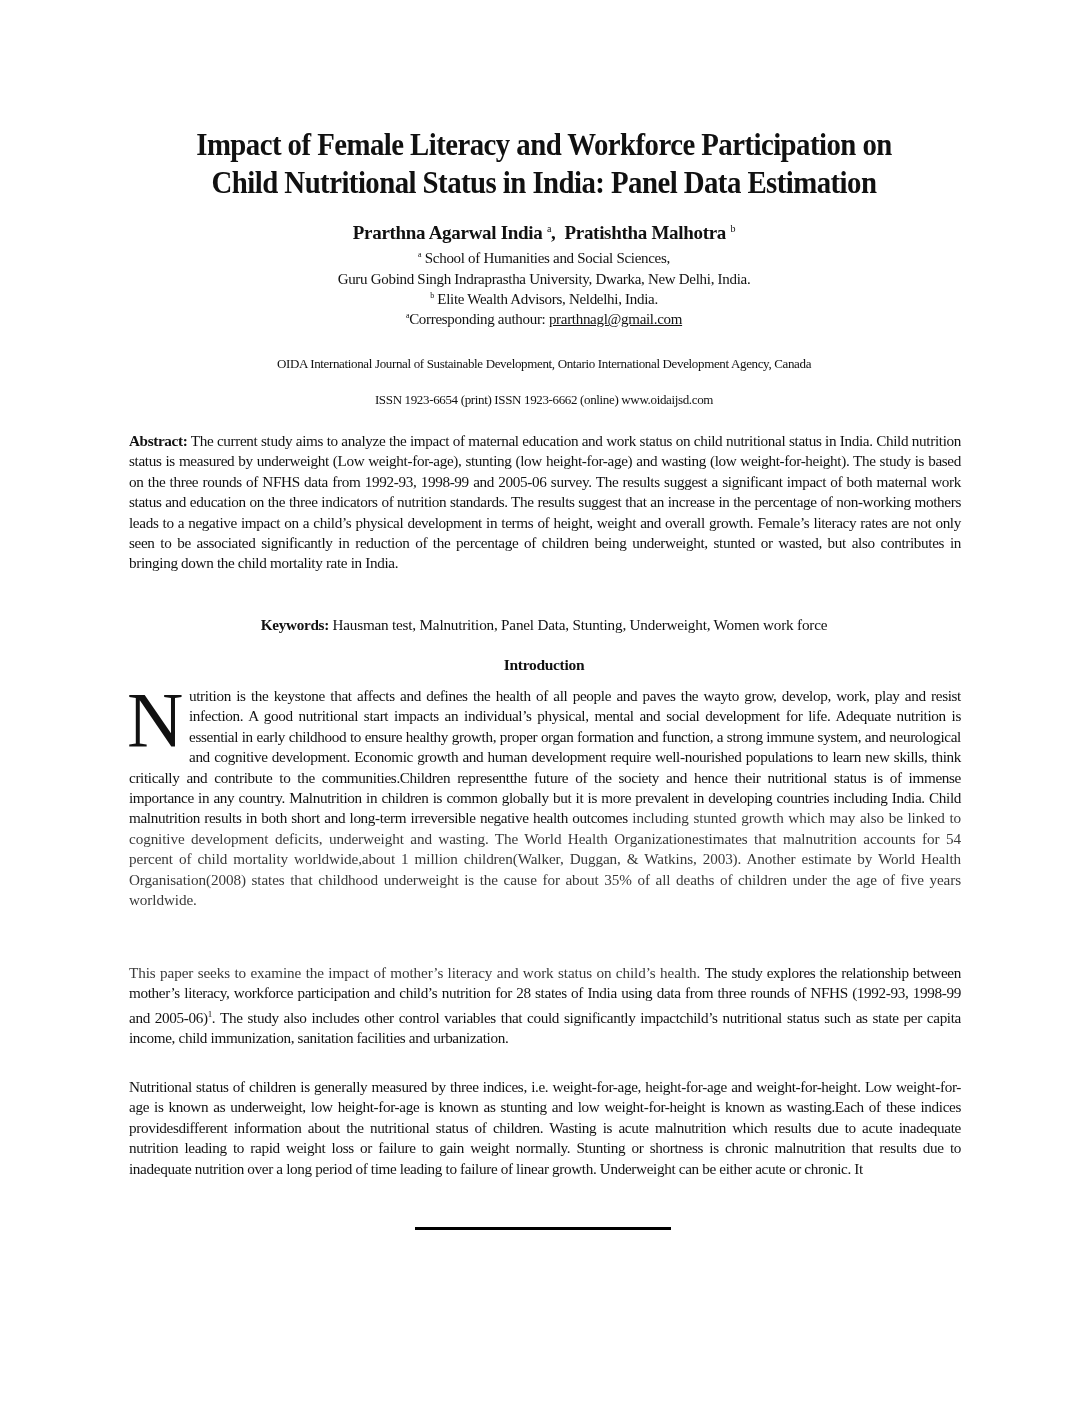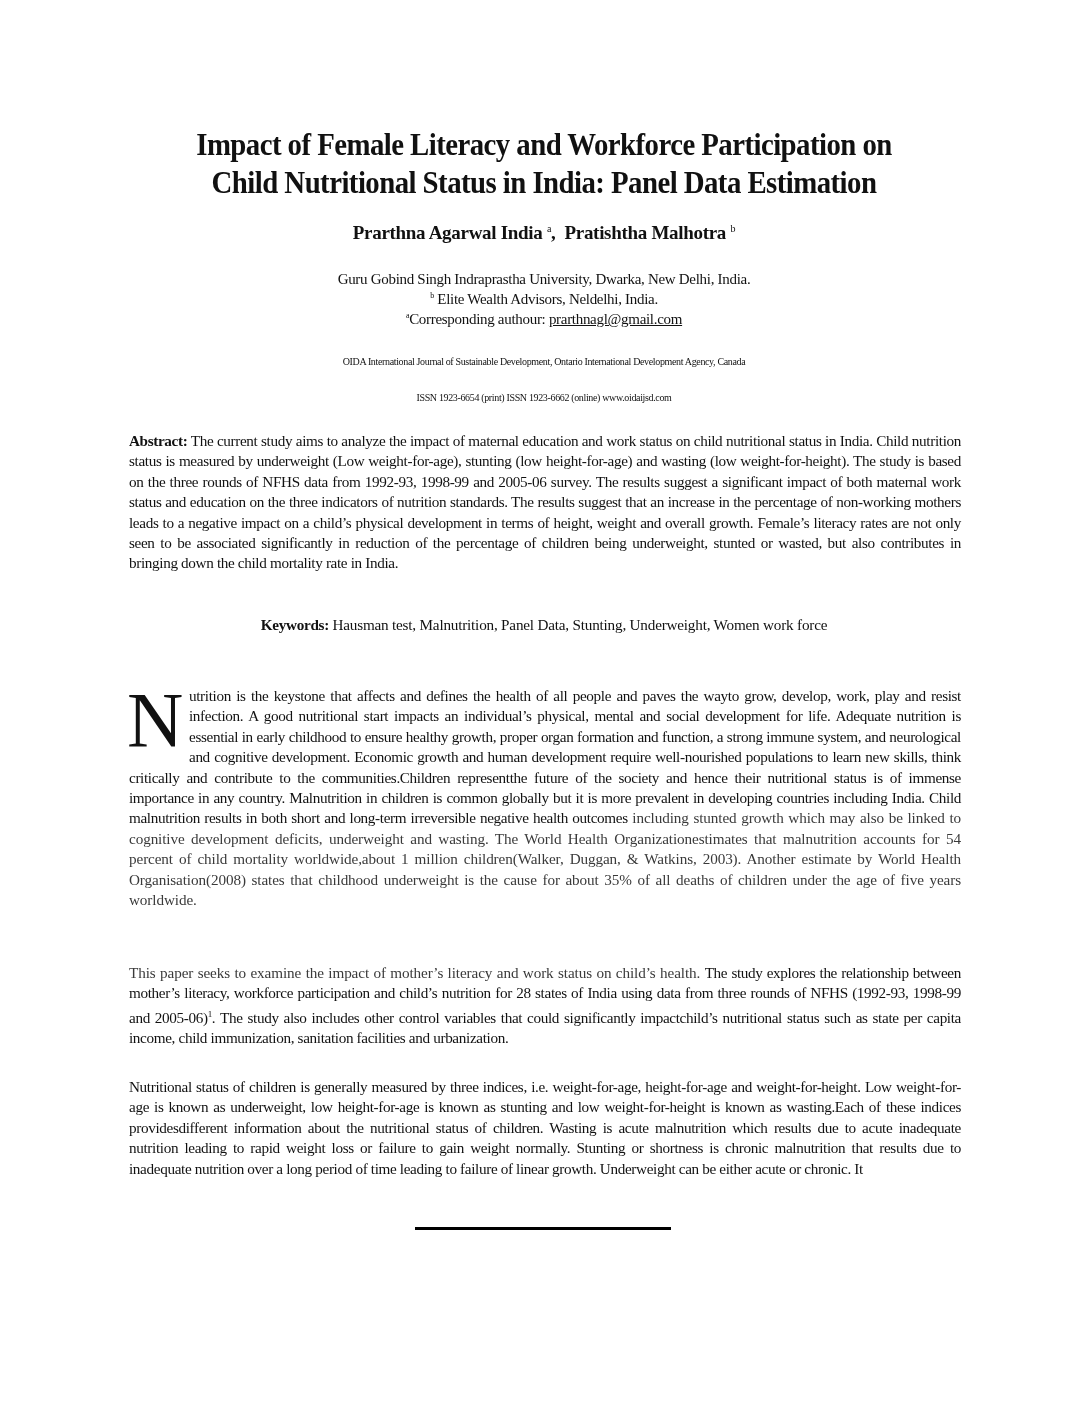--- a/index.html
+++ b/index.html
@@ -7,21 +7,21 @@
          font-family: "Liberation Serif", "DejaVu Serif", serif; color: #111; }
   .page { position: absolute; left: 0; top: 0; width: 1088px; height: 1408px; }
   .title { position: absolute; left: 100px; width: 888px; top: 126px; text-align: center;
            font-weight: bold; font-size: 31px; line-height: 38px; letter-spacing: -0.6px; transform: scaleX(0.93); transform-origin: center; }
   .authors { position: absolute; left: 100px; width: 888px; top: 222px; text-align: center;
              font-weight: bold; font-size: 19px; letter-spacing: -0.3px; }
   .authors sup { font-size: 10px; font-weight: normal; }
   .affil { position: absolute; left: 100px; width: 888px; text-align: center; font-size: 15px; letter-spacing: -0.3px; }
   .affil sup { font-size: 8px; }
   .email { text-decoration: underline; color: #111; }
-  .journal { position: absolute; left: 100px; width: 888px; text-align: center; font-size: 10px; letter-spacing: -0.35px; }
+  .journal { position: absolute; left: 100px; width: 888px; text-align: center; font-size: 13px; letter-spacing: -0.35px; }
   .para { position: absolute; left: 129px; width: 832px; font-size: 15.2px; line-height: 20.4px;
           text-align: justify; letter-spacing: -0.35px; }
   .para b { font-weight: bold; }
   .light { color: #3a3a3a; font-family: "Liberation Serif", serif; letter-spacing: -0.1px; }
   .kw { position: absolute; left: 100px; width: 888px; top: 616px; text-align: center; font-size: 15.2px; letter-spacing: -0.2px; }
   .kw b { letter-spacing: -0.3px; }
   .heading { position: absolute; left: 100px; width: 888px; top: 656px; text-align: center; font-weight: bold; font-size: 15.5px; letter-spacing: -0.3px; }
   .dropcap { float: left; font-size: 78px; line-height: 62px; margin: 3px 6px 0 -2px; font-family: "Liberation Serif", serif; }
   .rule { position: absolute; left: 415px; top: 1227px; width: 256px; height: 3px; background: #000; }
   .footnote { position: absolute; left: 129px; width: 832px; top: 1239px; font-size: 15px; line-height: 21px; letter-spacing: -0.3px; }
@@ -38,20 +38,24 @@
     <div>Child Nutritional Status in India: Panel Data Estimation</div>
   </div>
 
   <div class="authors">
     <span>Prarthna Agarwal India</span>
     <sup>a</sup><span>,</span>&nbsp;
     <span>Pratishtha Malhotra</span>
     <sup>b</sup>
   </div>
 
+  <div class="affil" style="top:250px;">
+    <sup>a</sup>
+    <span>School of Humanities and Social Sciences,</span>
+  </div>
   <div class="affil" style="top:271px;">
     <span>Guru Gobind Singh Indraprastha University, Dwarka, New Delhi, India.</span>
   </div>
   <div class="affil" style="top:291px;">
     <sup>b</sup>
     <span>Elite Wealth Advisors, Neldelhi, India.</span>
   </div>
   <div class="affil" style="top:311px;">
     <sup>a</sup><span>Corresponding authour: </span><span class="email">prarthnagl@gmail.com</span>
   </div>
@@ -60,20 +64,21 @@
   <div class="journal" style="top:392px;">ISSN 1923-6654 (print) ISSN 1923-6662 (online) www.oidaijsd.com</div>
 
   <div class="para" style="top:431px;">
     <b>Abstract:</b><span> The current study aims to analyze the impact of maternal education and work status on child nutritional status in India. Child nutrition status is measured by underweight (Low weight-for-age), stunting (low height-for-age) and wasting (low weight-for-height).  The study is based on the three rounds of NFHS data from 1992-93, 1998-99 and 2005-06 survey. The results suggest a significant impact of both maternal work status and education on the three indicators of nutrition standards. The results suggest that an increase in the percentage of non-working mothers leads to a negative impact on a child’s physical development in terms of height, weight and overall growth. Female’s literacy rates are not only seen to be associated significantly in reduction of the percentage of children being underweight, stunted or wasted, but also contributes in bringing down the child mortality rate in India.</span>
   </div>
 
   <div class="kw">
     <b>Keywords:</b><span> Hausman test, Malnutrition, Panel Data, Stunting, Underweight, Women work force</span>
   </div>
 
+  <div class="heading">Introduction</div>
 
   <div class="para" style="top:686px;">
     <span class="dropcap">N</span><span>utrition is the keystone that affects and defines the health of all people and paves the wayto grow, develop, work, play and resist infection. A good nutritional start impacts an individual’s physical, mental and social development for life. Adequate nutrition is essential in early childhood to ensure healthy growth, proper organ formation and function, a strong immune system, and neurological and cognitive development. Economic growth and human development require well-nourished populations to learn new skills, think critically and contribute to the communities.Children representthe future of the society and hence their nutritional status is of immense importance in any country. Malnutrition in children is common globally but it is more prevalent in developing countries including India. Child malnutrition results in both short and long-term irreversible negative health outcomes</span><span class="light"> including stunted growth which may also be linked to cognitive development deficits, underweight and wasting. The World Health Organizationestimates that malnutrition accounts for 54 percent of child mortality worldwide,about 1 million children(Walker, Duggan, &amp; Watkins, 2003). Another estimate by World Health Organisation(2008) states that childhood underweight is the cause for about 35% of all deaths of children under the age of five years worldwide.</span>
   </div>
 
   <div class="para" style="top:963px;">
     <span class="light">This paper seeks to examine the impact of mother’s literacy and work status on child’s health. </span><span>The study explores the relationship between mother’s literacy, workforce participation and child’s nutrition for 28 states of India using data from three rounds of NFHS (1992-93, 1998-99 and 2005-06)</span><sup class="fn">1</sup><span>. The study also includes other control variables that could significantly impactchild’s nutritional status such as state per capita income, child immunization, sanitation facilities and urbanization.</span>
   </div>
 
   <div class="para" style="top:1077px;">Nutritional status of children is generally measured by three indices, i.e. weight-for-age, height-for-age and weight-for-height. Low weight-for-age is known as underweight, low height-for-age is known as stunting and low weight-for-height is known as wasting.Each of these indices providesdifferent information about the nutritional status of children. Wasting is acute malnutrition which results due to acute inadequate nutrition leading to rapid weight loss or failure to gain weight normally. Stunting or shortness is chronic malnutrition that results due to inadequate nutrition over a long period of time leading to failure of linear growth. Underweight can be either acute or chronic. It</div>

